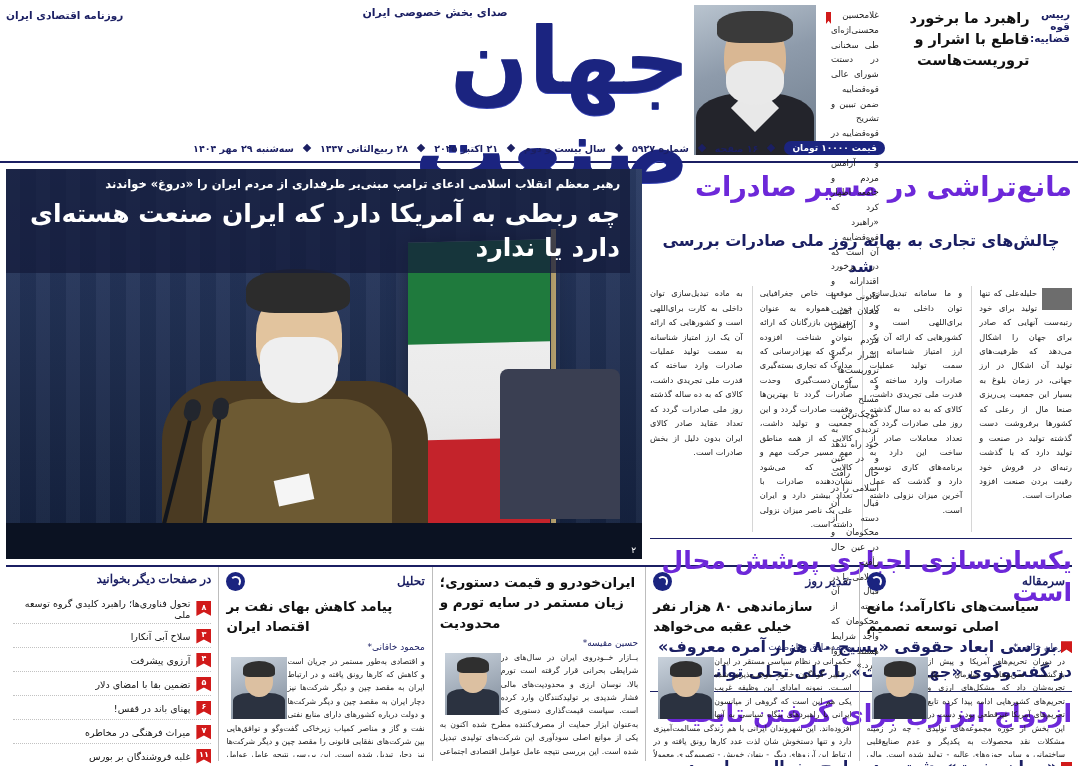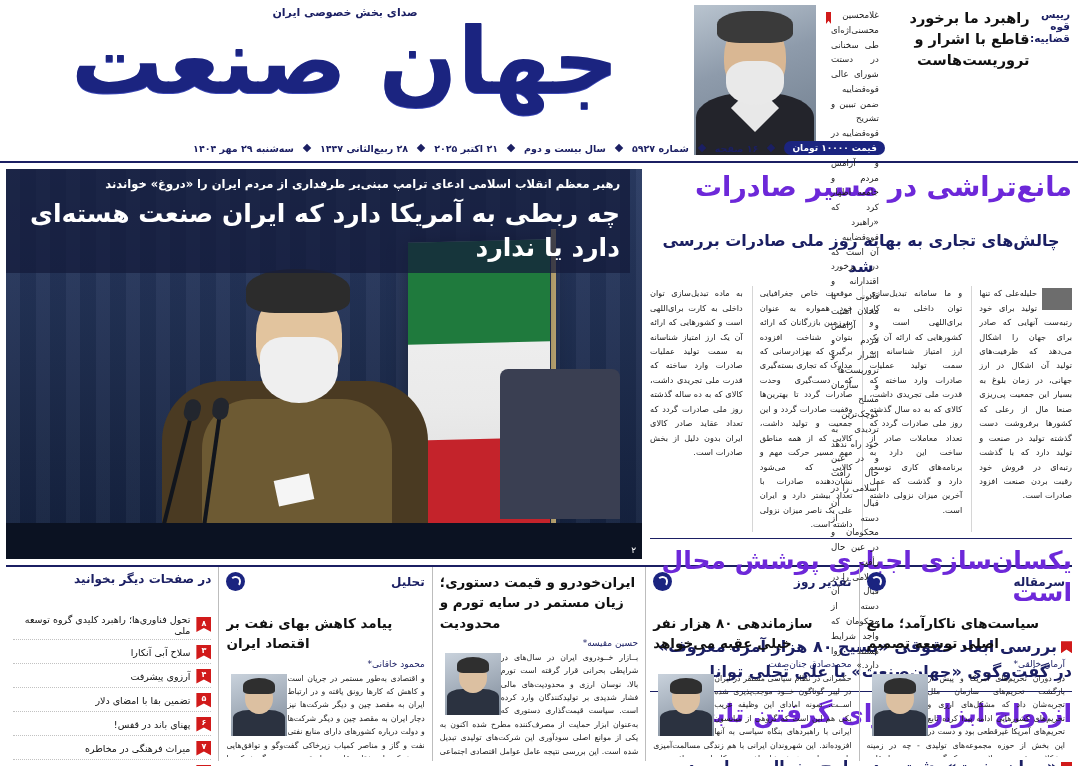--- a/index.html
+++ b/index.html
@@ -304,21 +304,22 @@
     flex: 1;
     border-left: 1px solid #bdbdbd;
     padding: 5px 7px 4px 7px;
     display: flex; flex-direction: column;
     min-width: 0;
   }
   .bcol:last-child { border-left: none; }
   .bcol-head {
     display: flex; flex-direction: row; align-items: center;
     justify-content: space-between;
-    margin-bottom: 22px;
+    margin-bottom: 5px;
+    font-family: Liberation Serif, serif;
   }
   .bcol-label {
     font-size: 12px; font-weight: bold; color: #1b1f63;
   }
   .logo-mark {
     width: 19px; height: 19px;
     border-radius: 50%;
     background: #1b2480;
     position: relative;
   }
@@ -399,20 +400,23 @@
       <div class="face"></div>
       <div class="beard"></div>
       <div class="turban"></div>
     </div>
 
     <div class="mh-center">
       <div class="mh-slogan">صدای بخش خصوصی ایران</div>
       <div class="mh-logo">جهان صنعت</div>
     </div>
 
+    <div class="mh-right-col">
+      <div class="mh-paper-name">روزنامه اقتصادی ایران</div>
+    </div>
 
     <div class="mh-infobar">
       <span>سه‌شنبه ۲۹ مهر ۱۴۰۴</span>
       <span class="sep"></span>
       <span>۲۸ ربیع‌الثانی ۱۴۴۷</span>
       <span class="sep"></span>
       <span>۲۱ اکتبر ۲۰۲۵</span>
       <span class="sep"></span>
       <span>سال بیست و دوم</span>
       <span class="sep"></span>

